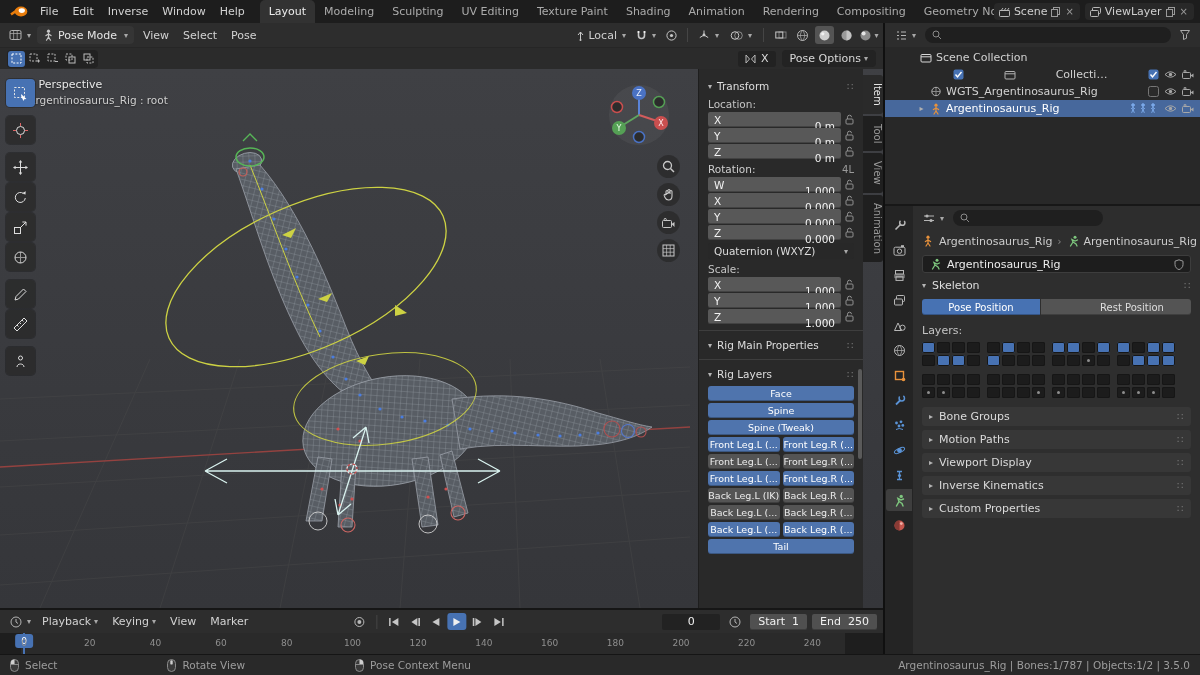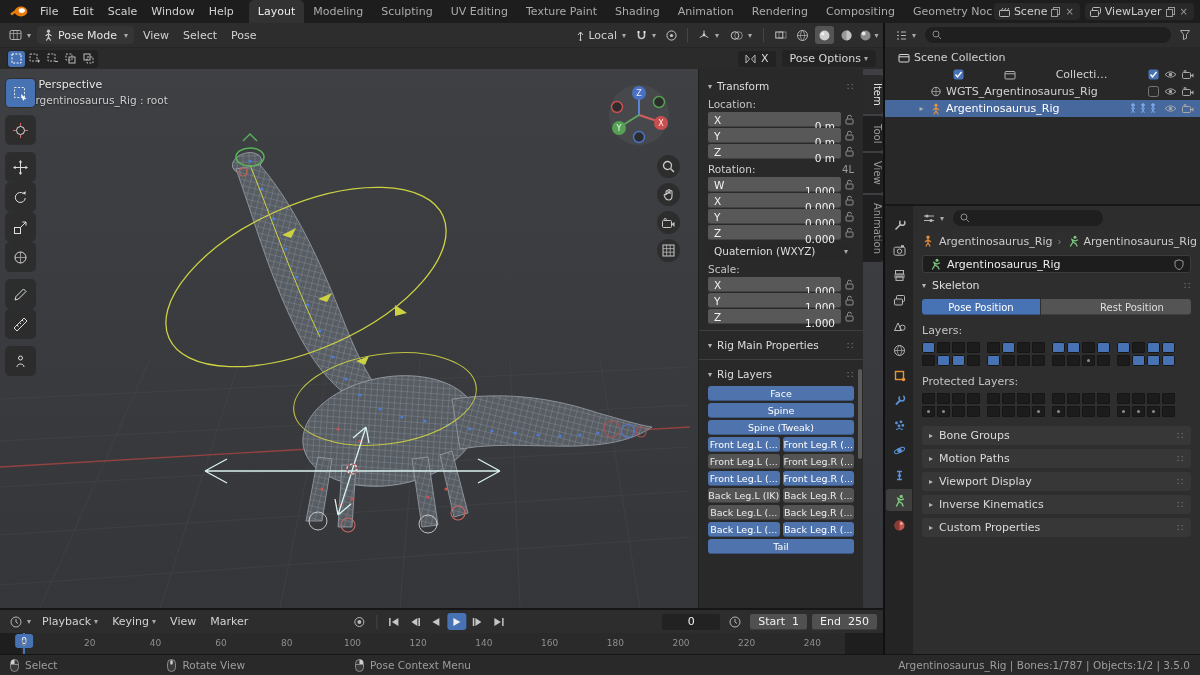--- a/index.html
+++ b/index.html
@@ -138,21 +138,21 @@
           <svg width="19" height="13">
             <path d="M2 9.5 L9 4.5" stroke="#e87d0d" stroke-width="2.6"></path>
             <ellipse cx="12" cy="6.5" rx="6.3" ry="5" fill="#e87d0d"></ellipse>
             <ellipse cx="12.8" cy="5.6" rx="3.1" ry="2.3" fill="#fff"></ellipse>
           </svg>
         </span>
     </button>
     <div id="menus" class="menus">
         <button class="menu">File</button>
         <button class="menu">Edit</button>
-        <button class="menu">Scale</button>
+        <button class="menu">Inverse</button>
         <button class="menu">Window</button>
         <button class="menu">Help</button>
       </div>
     <div id="workspaces" class="ws-tabs">
         <button class="ws-tab active">Layout</button>
         <button class="ws-tab">Modeling</button>
         <button class="ws-tab">Sculpting</button>
         <button class="ws-tab">UV Editing</button>
         <button class="ws-tab">Texture Paint</button>
         <button class="ws-tab">Shading</button>
@@ -886,21 +886,21 @@
             </div>
           <button class="iconbtn">
               <span class="icon">
                 <svg width="10" height="10">
                   <path d="M0.5 0.5h9L6.5 4.6v3.6l-3 1.3V4.6z" fill="none" stroke="#aaa"></path>
                 </svg>
               </span>
             </button>
         </div>
         <div id="outliner-body" class="obody">
-            <div class="orow" style="padding-left: 0; justify-content: center;">
+            <div class="orow" style="padding-left: 22px; justify-content: center;">
               <span class="expander"></span>
               <span class="icon">
                 <svg width="12" height="11">
                   <rect x="1" y="2.5" width="10" height="7.5" rx="1" fill="none" stroke="#d8d8d8"></rect>
                   <path d="M1 4.8h10" stroke="#d8d8d8"></path>
                 </svg>
               </span>
               <span class="olabel">Scene Collection</span>
               <div class="right-icons"></div>
             </div>
@@ -1196,21 +1196,20 @@
                   <button class="lcell on"></button>
                   <button class="lcell"></button>
                   <button class="lcell on"></button>
                   <button class="lcell on"></button>
                   <button class="lcell"></button>
                   <button class="lcell on"></button>
                   <button class="lcell on"></button>
                   <button class="lcell on"></button>
                 </div>
               </div>
-            <div class="flabel">Protected Layers:</div>
             <div id="protected-grid" class="layers-grid">
                 <div class="lgroup">
                   <button class="lcell"></button>
                   <button class="lcell"></button>
                   <button class="lcell"></button>
                   <button class="lcell"></button>
                   <button class="lcell dot"></button>
                   <button class="lcell dot"></button>
                   <button class="lcell"></button>
                   <button class="lcell"></button>

